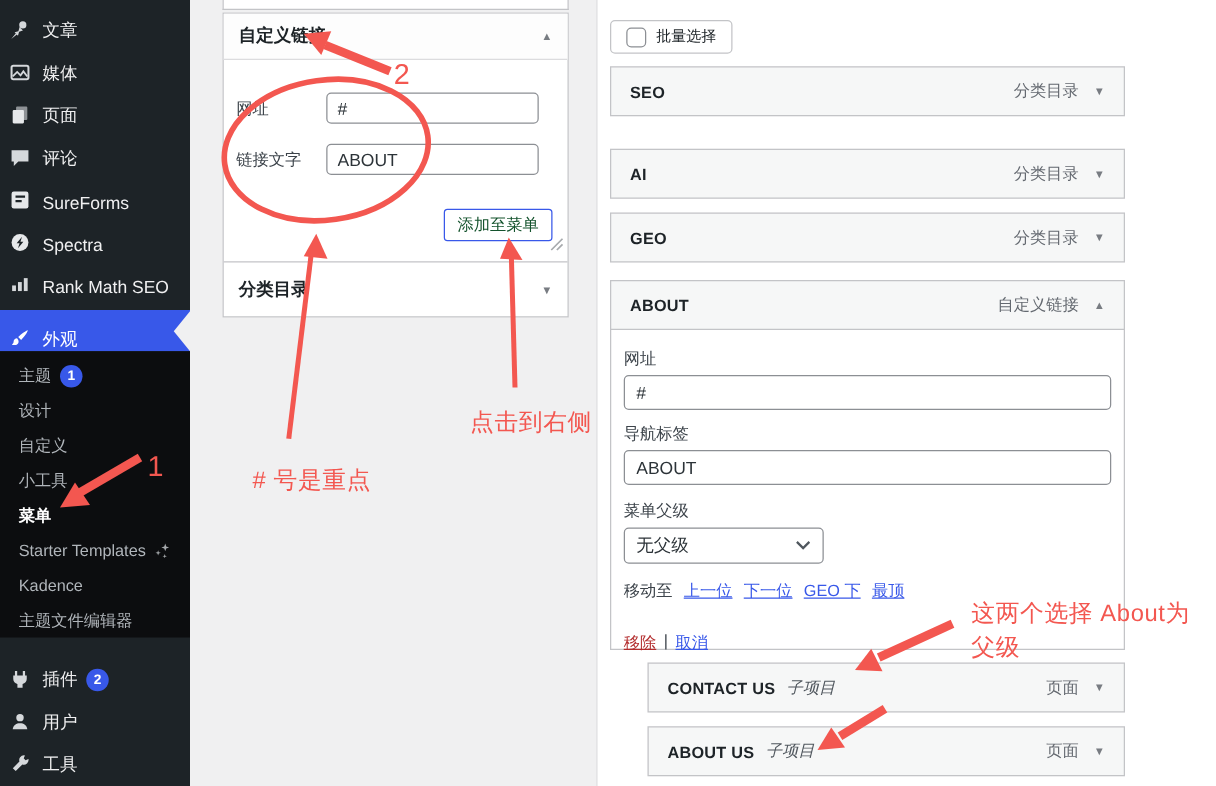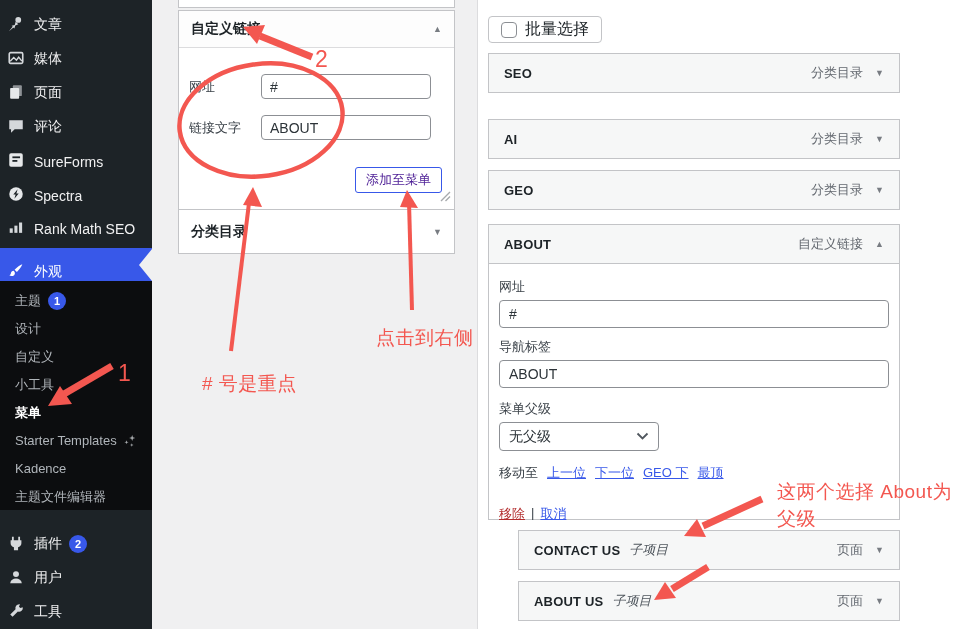--- a/index.html
+++ b/index.html
@@ -26,27 +26,27 @@
   .add-panel { position:absolute; left:178px; top:0; width:277px; z-index:2; }
   .sliver { height:8px; background:#fff; border:1px solid #c3c4c7; border-top:none; }
   .accordion-box { margin-top:2px; background:#fff; border:1px solid #c3c4c7; }
   .acc-header { height:37px; display:flex; align-items:center; padding:0 12px; font-size:14px; font-weight:700; color:#1d2327; cursor:pointer; }
   .acc-header.open { border-bottom:1px solid #dcdcde; background:#fdfdfd; }
   .acc-toggle { margin-left:auto; font-size:9px; color:#787c82; }
   .acc-body { position:relative; height:161px; padding:26px 12px 0 10px; }
   .fieldrow { display:flex; align-items:center; margin-bottom:16px; }
   .fieldrow label { width:72px; font-size:13px; color:#3c434a; flex:none; }
   .fieldrow input { width:170px; height:25px; border:1px solid #8c8f94; border-radius:4px; padding:0 8px; font-size:14px; color:#2c3338; background:#fff; font-family:inherit; }
-  .add-btn { position:absolute; right:12px; bottom:16px; height:26px; padding:0 10px; background:#fff; border:1px solid #3858e9; border-radius:3px; color:#4c1d95; font-size:13px; cursor:pointer; font-family:inherit; }
+  .add-btn { position:absolute; right:12px; bottom:16px; height:26px; padding:0 10px; background:#fff; border:1px solid #3858e9; border-radius:3px; color:#14532d; font-size:13px; cursor:pointer; font-family:inherit; }
   .grip { position:absolute; right:3px; bottom:3px; }
   .acc-header.closed { border-top:1px solid #c3c4c7; height:44px; }
 
   
   .menu-col { position:absolute; left:477px; top:0; width:496px; height:629px; background:#fff; border-left:1px solid #dcdcde; }
-  .bulk-select { position:absolute; left:10px; top:16px; height:27px; display:flex; align-items:center; gap:8px; padding:0 12px; background:#fff; border:1px solid #c3c4c7; border-radius:4px; font-size:16px; color:#1d2327; cursor:pointer; }
+  .bulk-select { position:absolute; left:10px; top:16px; height:27px; display:flex; align-items:center; gap:8px; padding:0 12px; background:#fff; border:1px solid #c3c4c7; border-radius:4px; font-size:12px; color:#1d2327; cursor:pointer; }
   .checkbox { width:16px; height:16px; border:1px solid #8c8f94; border-radius:4px; background:#fff; flex:none; }
   .mi { position:absolute; left:10px; width:412px; height:40px; background:#f6f7f7; border:1px solid #c3c4c7; display:flex; align-items:center; padding:0 15px; cursor:move; }
   .mi.child { left:40px; width:382px; }
   .mi-title { font-size:13px; font-weight:700; color:#1d2327; letter-spacing:.2px; }
   .mi-sub { font-size:13px; font-style:italic; color:#50575e; margin-left:9px; }
   .mi-right { margin-left:auto; display:flex; align-items:center; gap:12px; font-size:13px; color:#646970; }
   .mi-toggle { font-size:9px; color:#787c82; cursor:pointer; }
   .about-body { position:absolute; left:10px; top:264px; width:412px; height:256px; background:#fff; border:1px solid #c3c4c7; border-top:none; padding:14px 10px; font-size:13px; color:#3c434a; }
   .ab-label { margin-bottom:4px; display:block; }
   .ab-input { width:100%; height:28px; border:1px solid #8c8f94; border-radius:4px; padding:0 9px; font-size:14px; color:#2c3338; background:#fff; font-family:inherit; margin-bottom:10px; }

